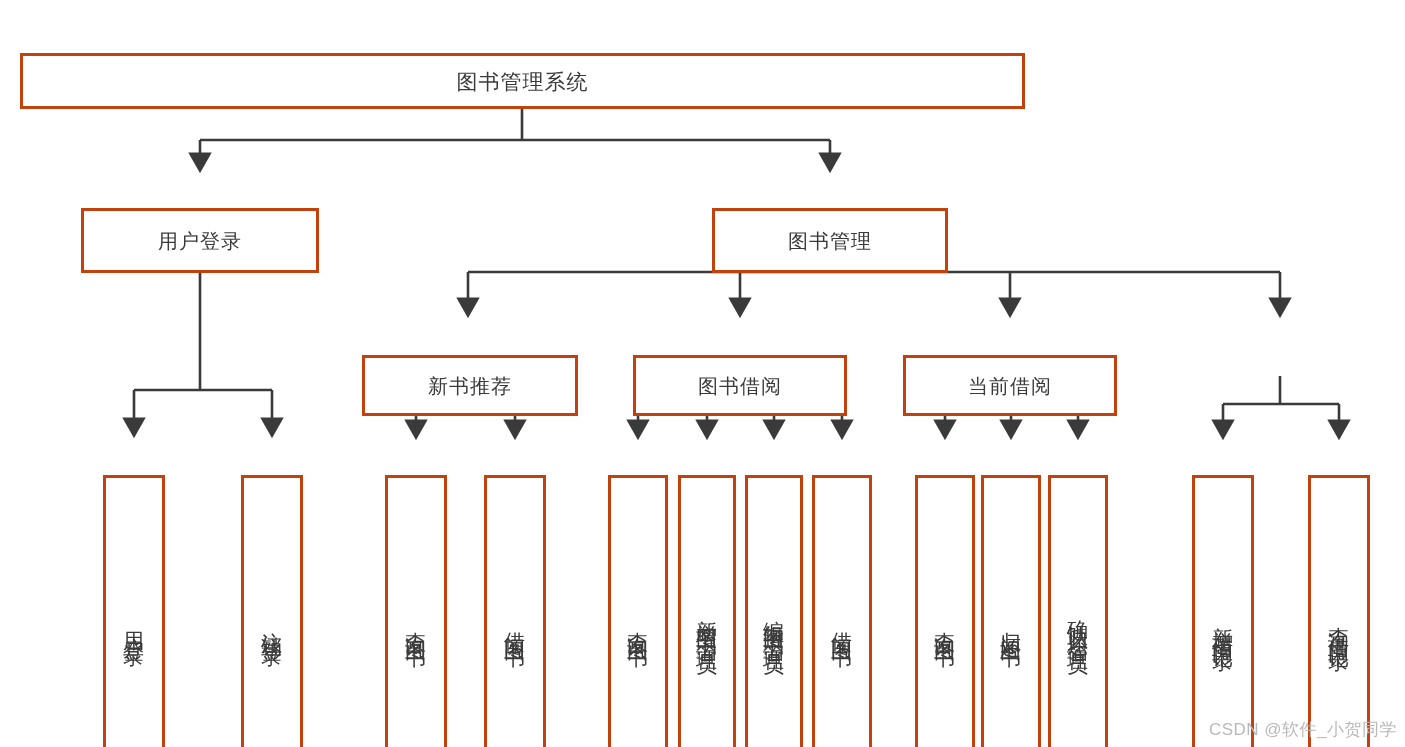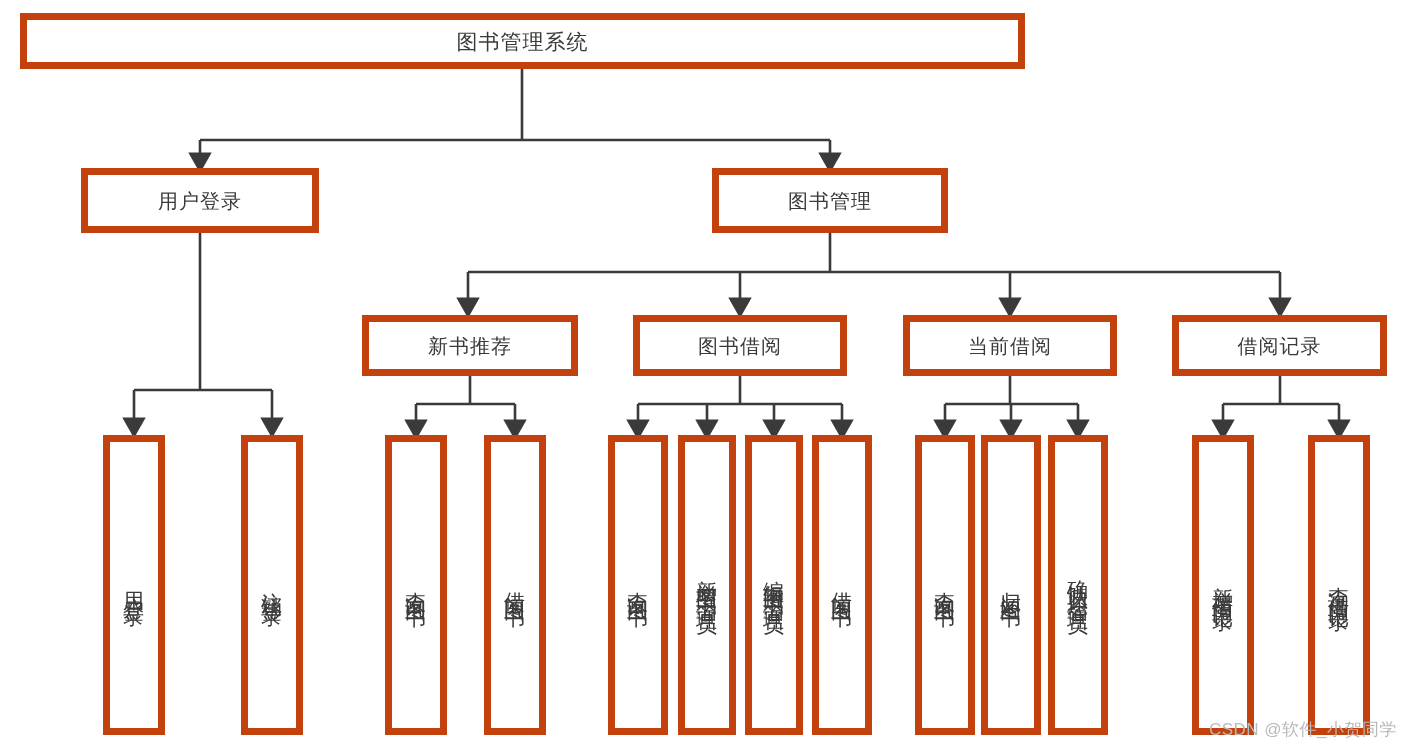--- a/index.html
+++ b/index.html
@@ -22,28 +22,29 @@
     position: absolute;
     left: 0;
     top: 0;
     width: 1405px;
     height: 747px;
     pointer-events: none;
   }
   .node {
     position: absolute;
     box-sizing: border-box;
-    border: 7px solid #c2410c;
+    border: 3px solid #c2410c;
     background: #ffffff;
     color: #3a3a3a;
     display: flex;
     align-items: center;
     justify-content: center;
     text-align: center;
     z-index: 2;
+    margin-top: 40px;
   }
   .node.level0 {
     font-size: 21px;
   }
   .node.level1 {
     font-size: 20px;
   }
   .node.level2 {
     font-size: 20px;
   }
@@ -144,23 +145,20 @@
 
   <div class="node level2" style="left:362px;top:315px;width:216px;height:61px;">
     <span class="htext">新书推荐</span>
   </div>
   <div class="node level2" style="left:903px;top:315px;width:214px;height:61px;">
     <span class="htext">当前借阅</span>
   </div>
   <div class="node level2" style="left:633px;top:315px;width:214px;height:61px;">
     <span class="htext">图书借阅</span>
   </div>
-  <div class="node level2" style="left:1172px;top:315px;width:215px;height:61px;">
-    <span class="htext">借阅记录</span>
-  </div>
 
   <div class="node leaf" style="left:103px;top:435px;width:62px;height:300px;">
     <span class="vtext">用户登录</span>
   </div>
   <div class="node leaf" style="left:241px;top:435px;width:62px;height:300px;">
     <span class="vtext">注销登录</span>
   </div>
 
   <div class="node leaf" style="left:385px;top:435px;width:62px;height:300px;">
     <span class="vtext">查询图书</span>

